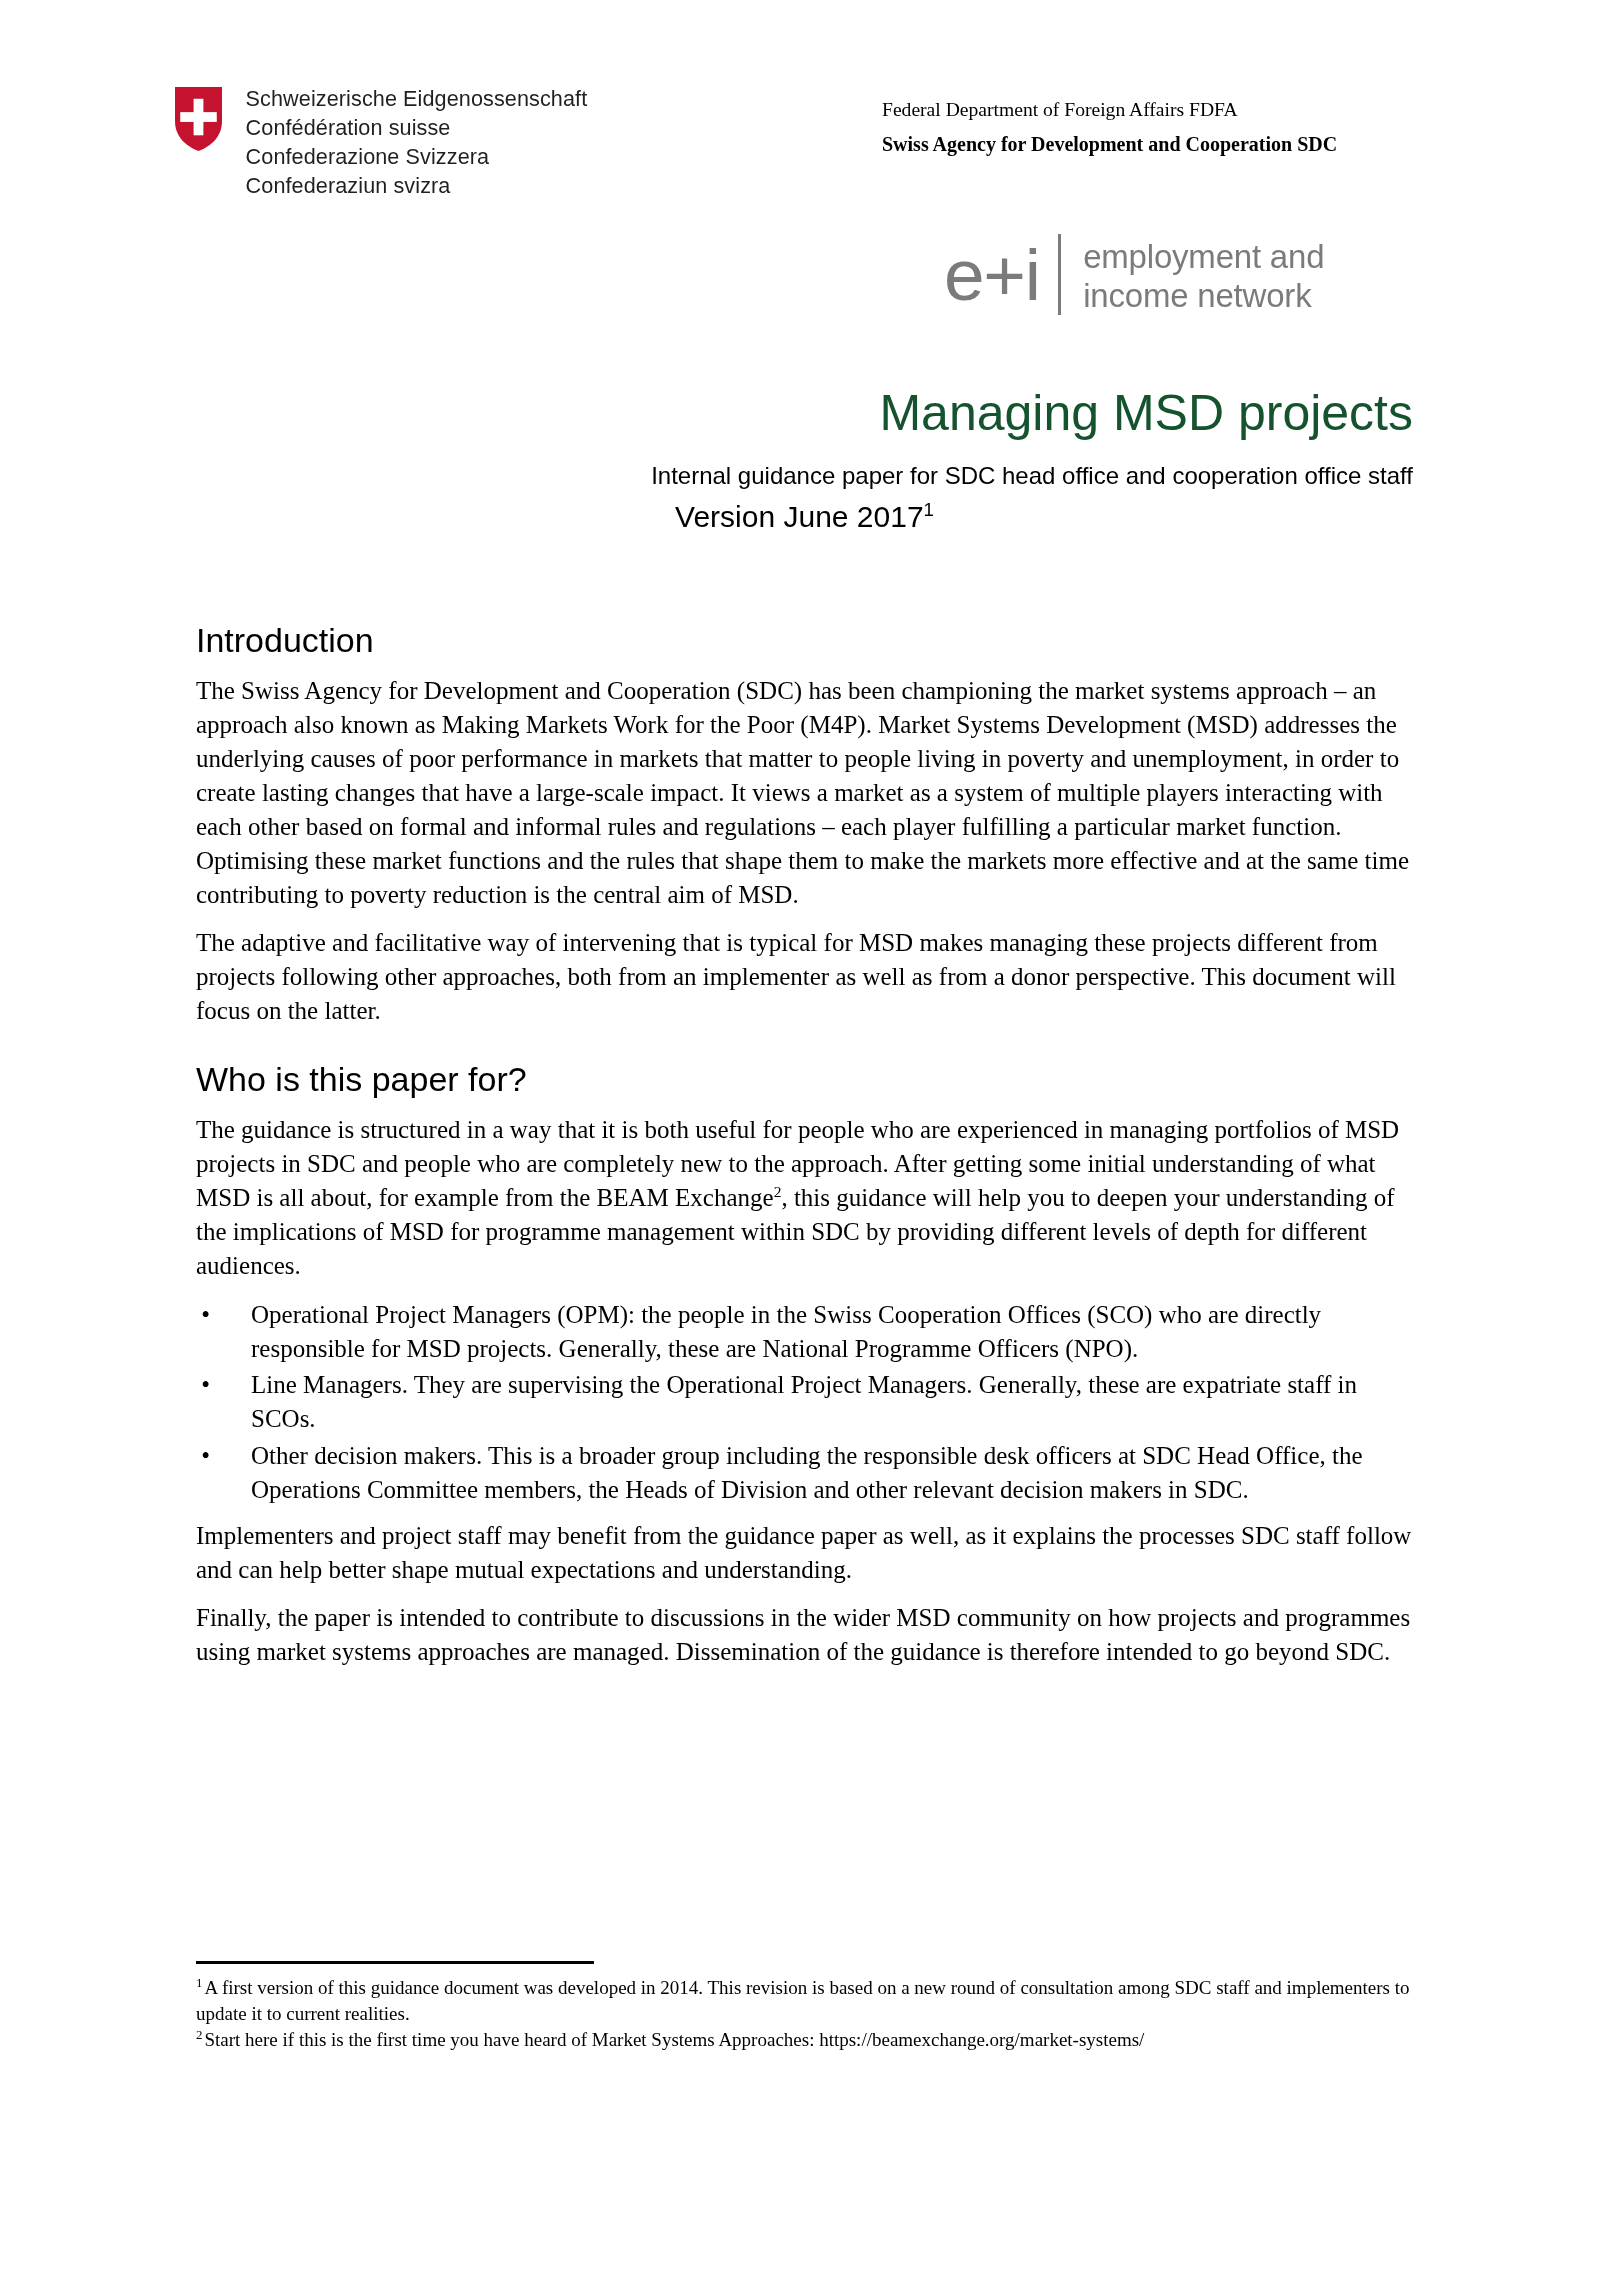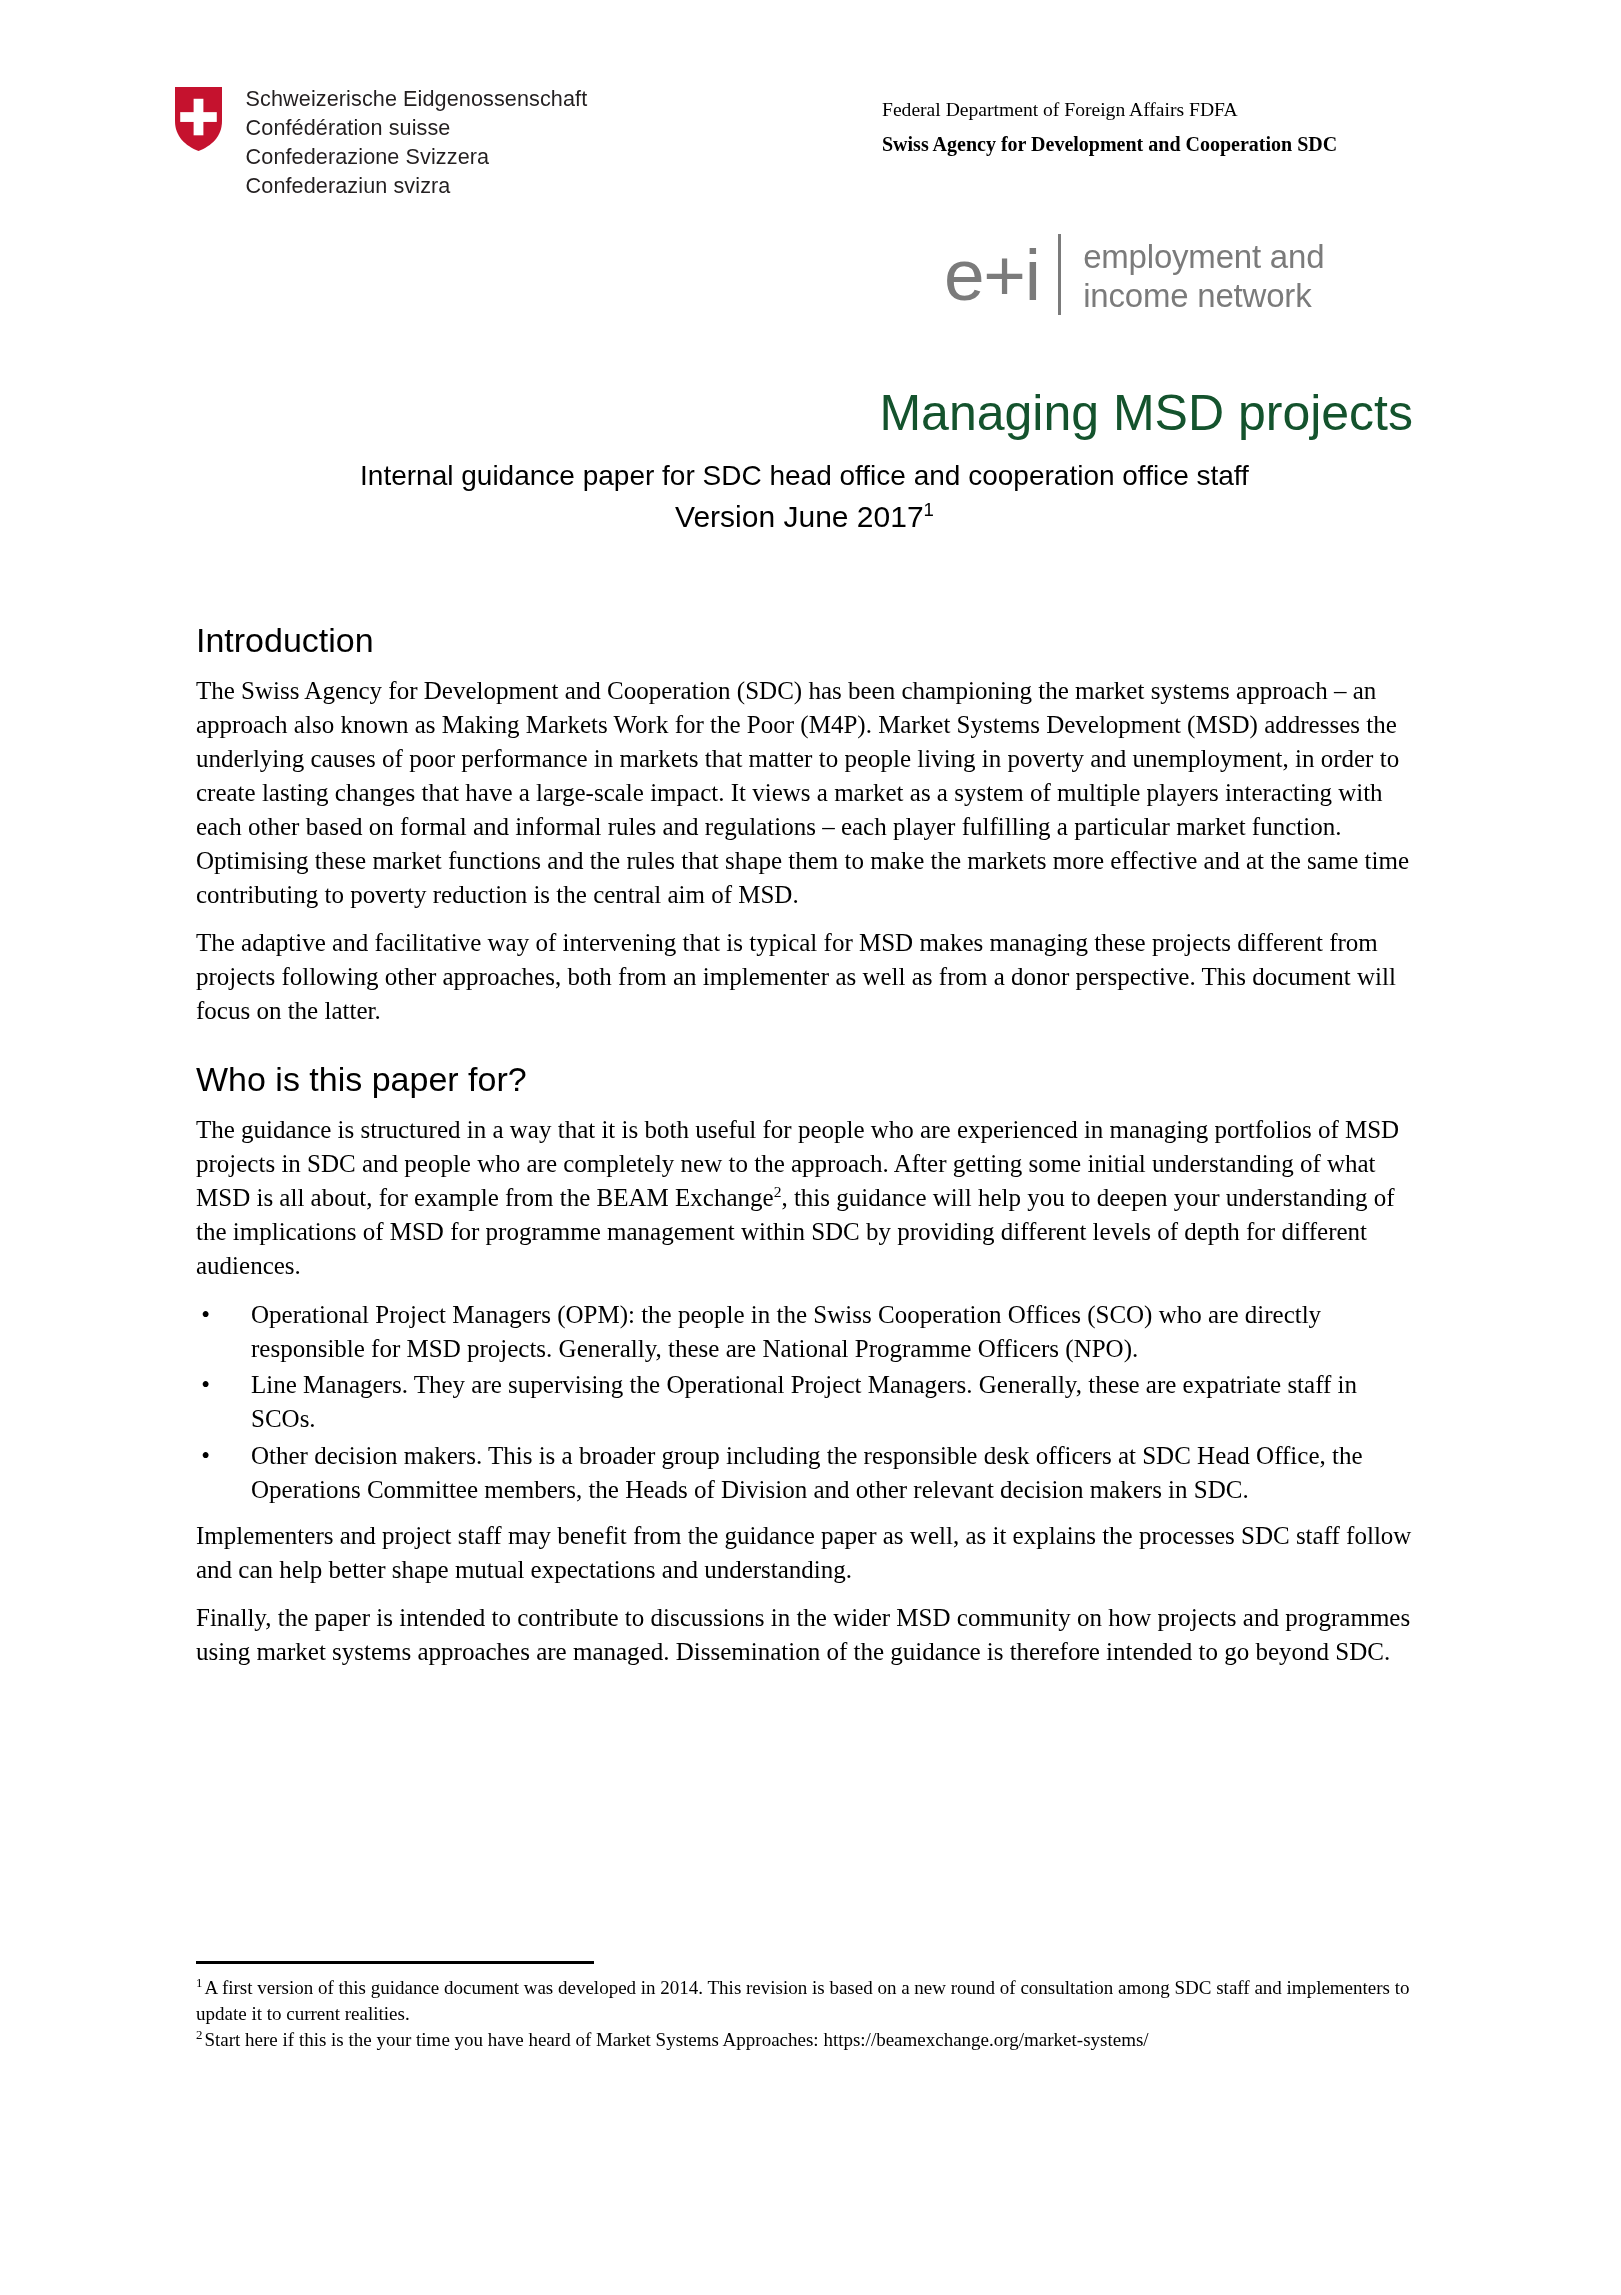--- a/index.html
+++ b/index.html
@@ -134,25 +134,26 @@
     font-family: "Liberation Sans", sans-serif;
     font-size: 50px;
     line-height: 60px;
     font-weight: 400;
     color: #14532d;
     margin: 0 0 14.4px 0;
     text-align: right;
   }
   .doc-subtitle {
     font-family: "Liberation Sans", sans-serif;
-    font-size: 28px;
+    font-size: 24px;
     line-height: 37px;
     font-weight: 400;
     color: #000;
     margin: 0;
+    text-align: right;
   }
   .doc-version {
     font-family: "Liberation Sans", sans-serif;
     font-size: 30px;
     line-height: 37px;
     font-weight: 400;
     color: #000;
     margin: 3.9px 0 0 0;
   }
   .doc-version sup,
@@ -299,17 +300,17 @@
       <li><span class="bullet-dot">•</span><span>Other decision makers. This is a broader group including the responsible desk officers at SDC Head Office, the Operations Committee members, the Heads of Division and other relevant decision makers in SDC.</span></li>
     </ul>
 
     <p class="body-par">Implementers and project staff may benefit from the guidance paper as well, as it explains the processes SDC staff follow and can help better shape mutual expectations and understanding.</p>
     <p class="body-par">Finally, the paper is intended to contribute to discussions in the wider MSD community on how projects and programmes using market systems approaches are managed. Dissemination of the guidance is therefore intended to go beyond SDC.</p>
   </div>
 
   <div class="footnotes">
     <div class="footnote-rule"></div>
     <p class="footnote"><span class="fn-num">1</span><span>A first version of this guidance document was developed in 2014. This revision is based on a new round of consultation among SDC staff and implementers to update it to current realities.</span></p>
-    <p class="footnote"><span class="fn-num">2</span><span>Start here if this is the your time you have heard of Market Systems Approaches: https://beamexchange.org/market-systems/</span></p>
+    <p class="footnote"><span class="fn-num">2</span><span>Start here if this is the first time you have heard of Market Systems Approaches: https://beamexchange.org/market-systems/</span></p>
   </div>
 
 </div>
 
 
 </body></html>

